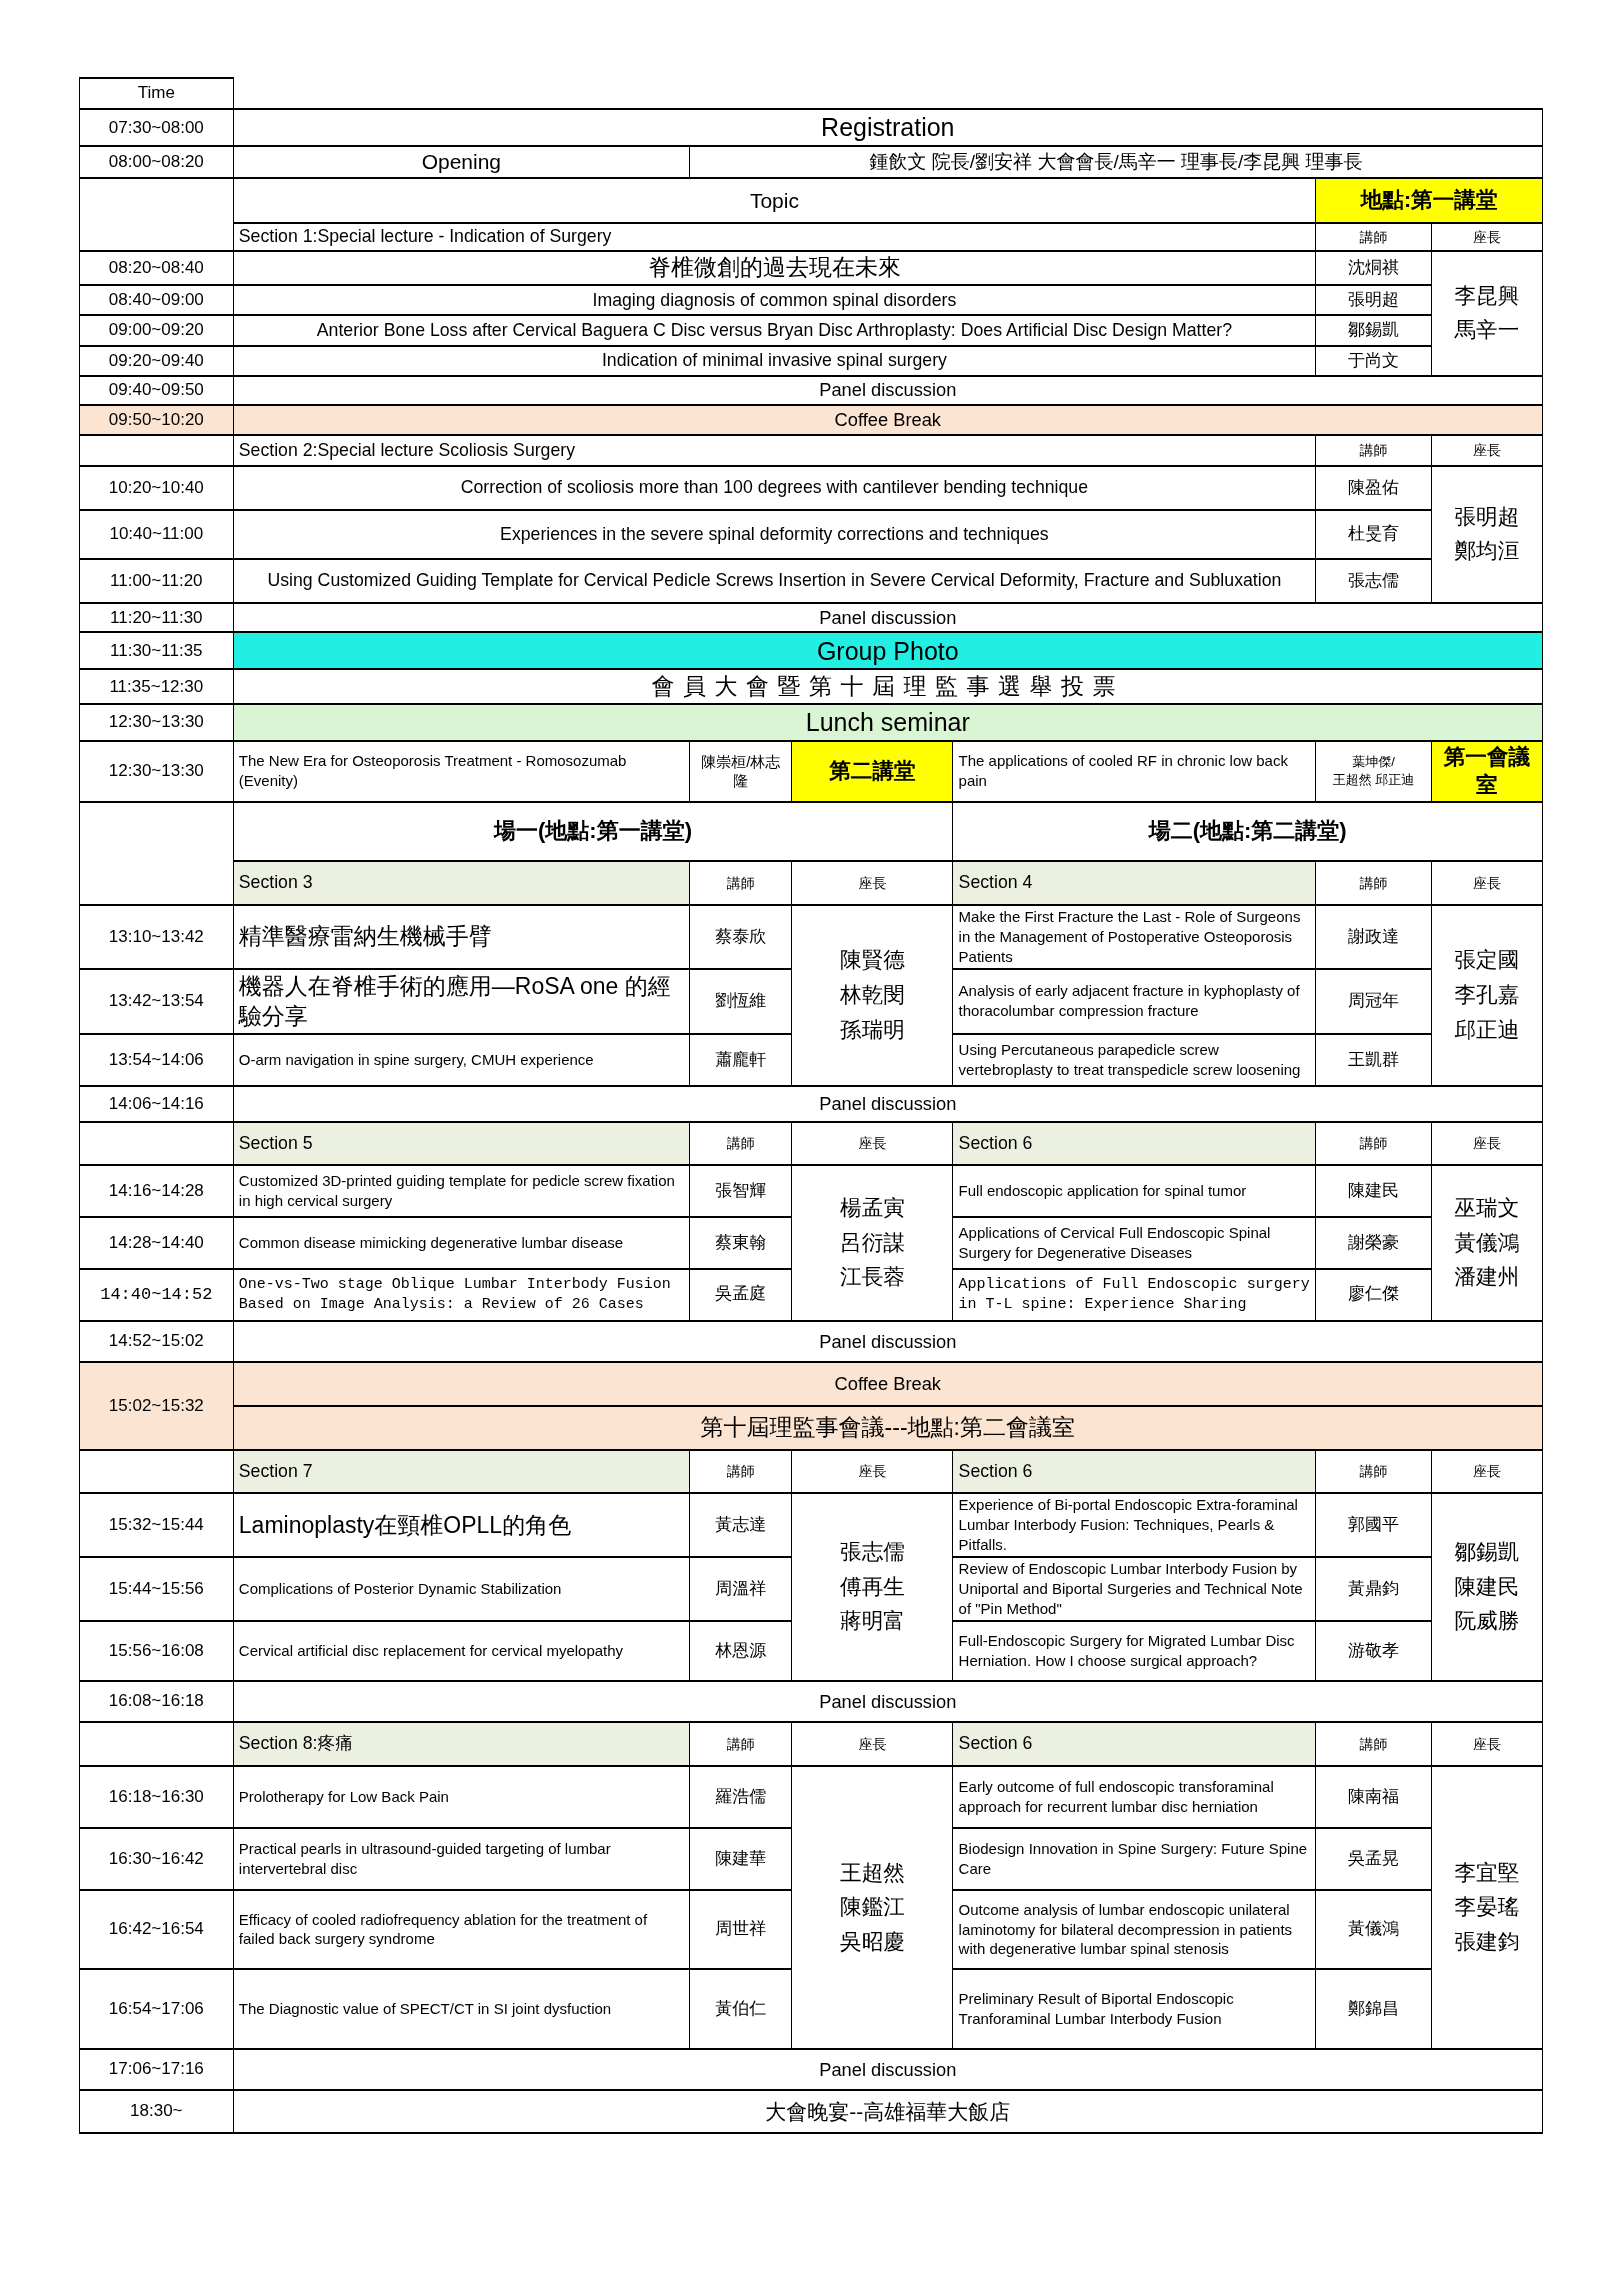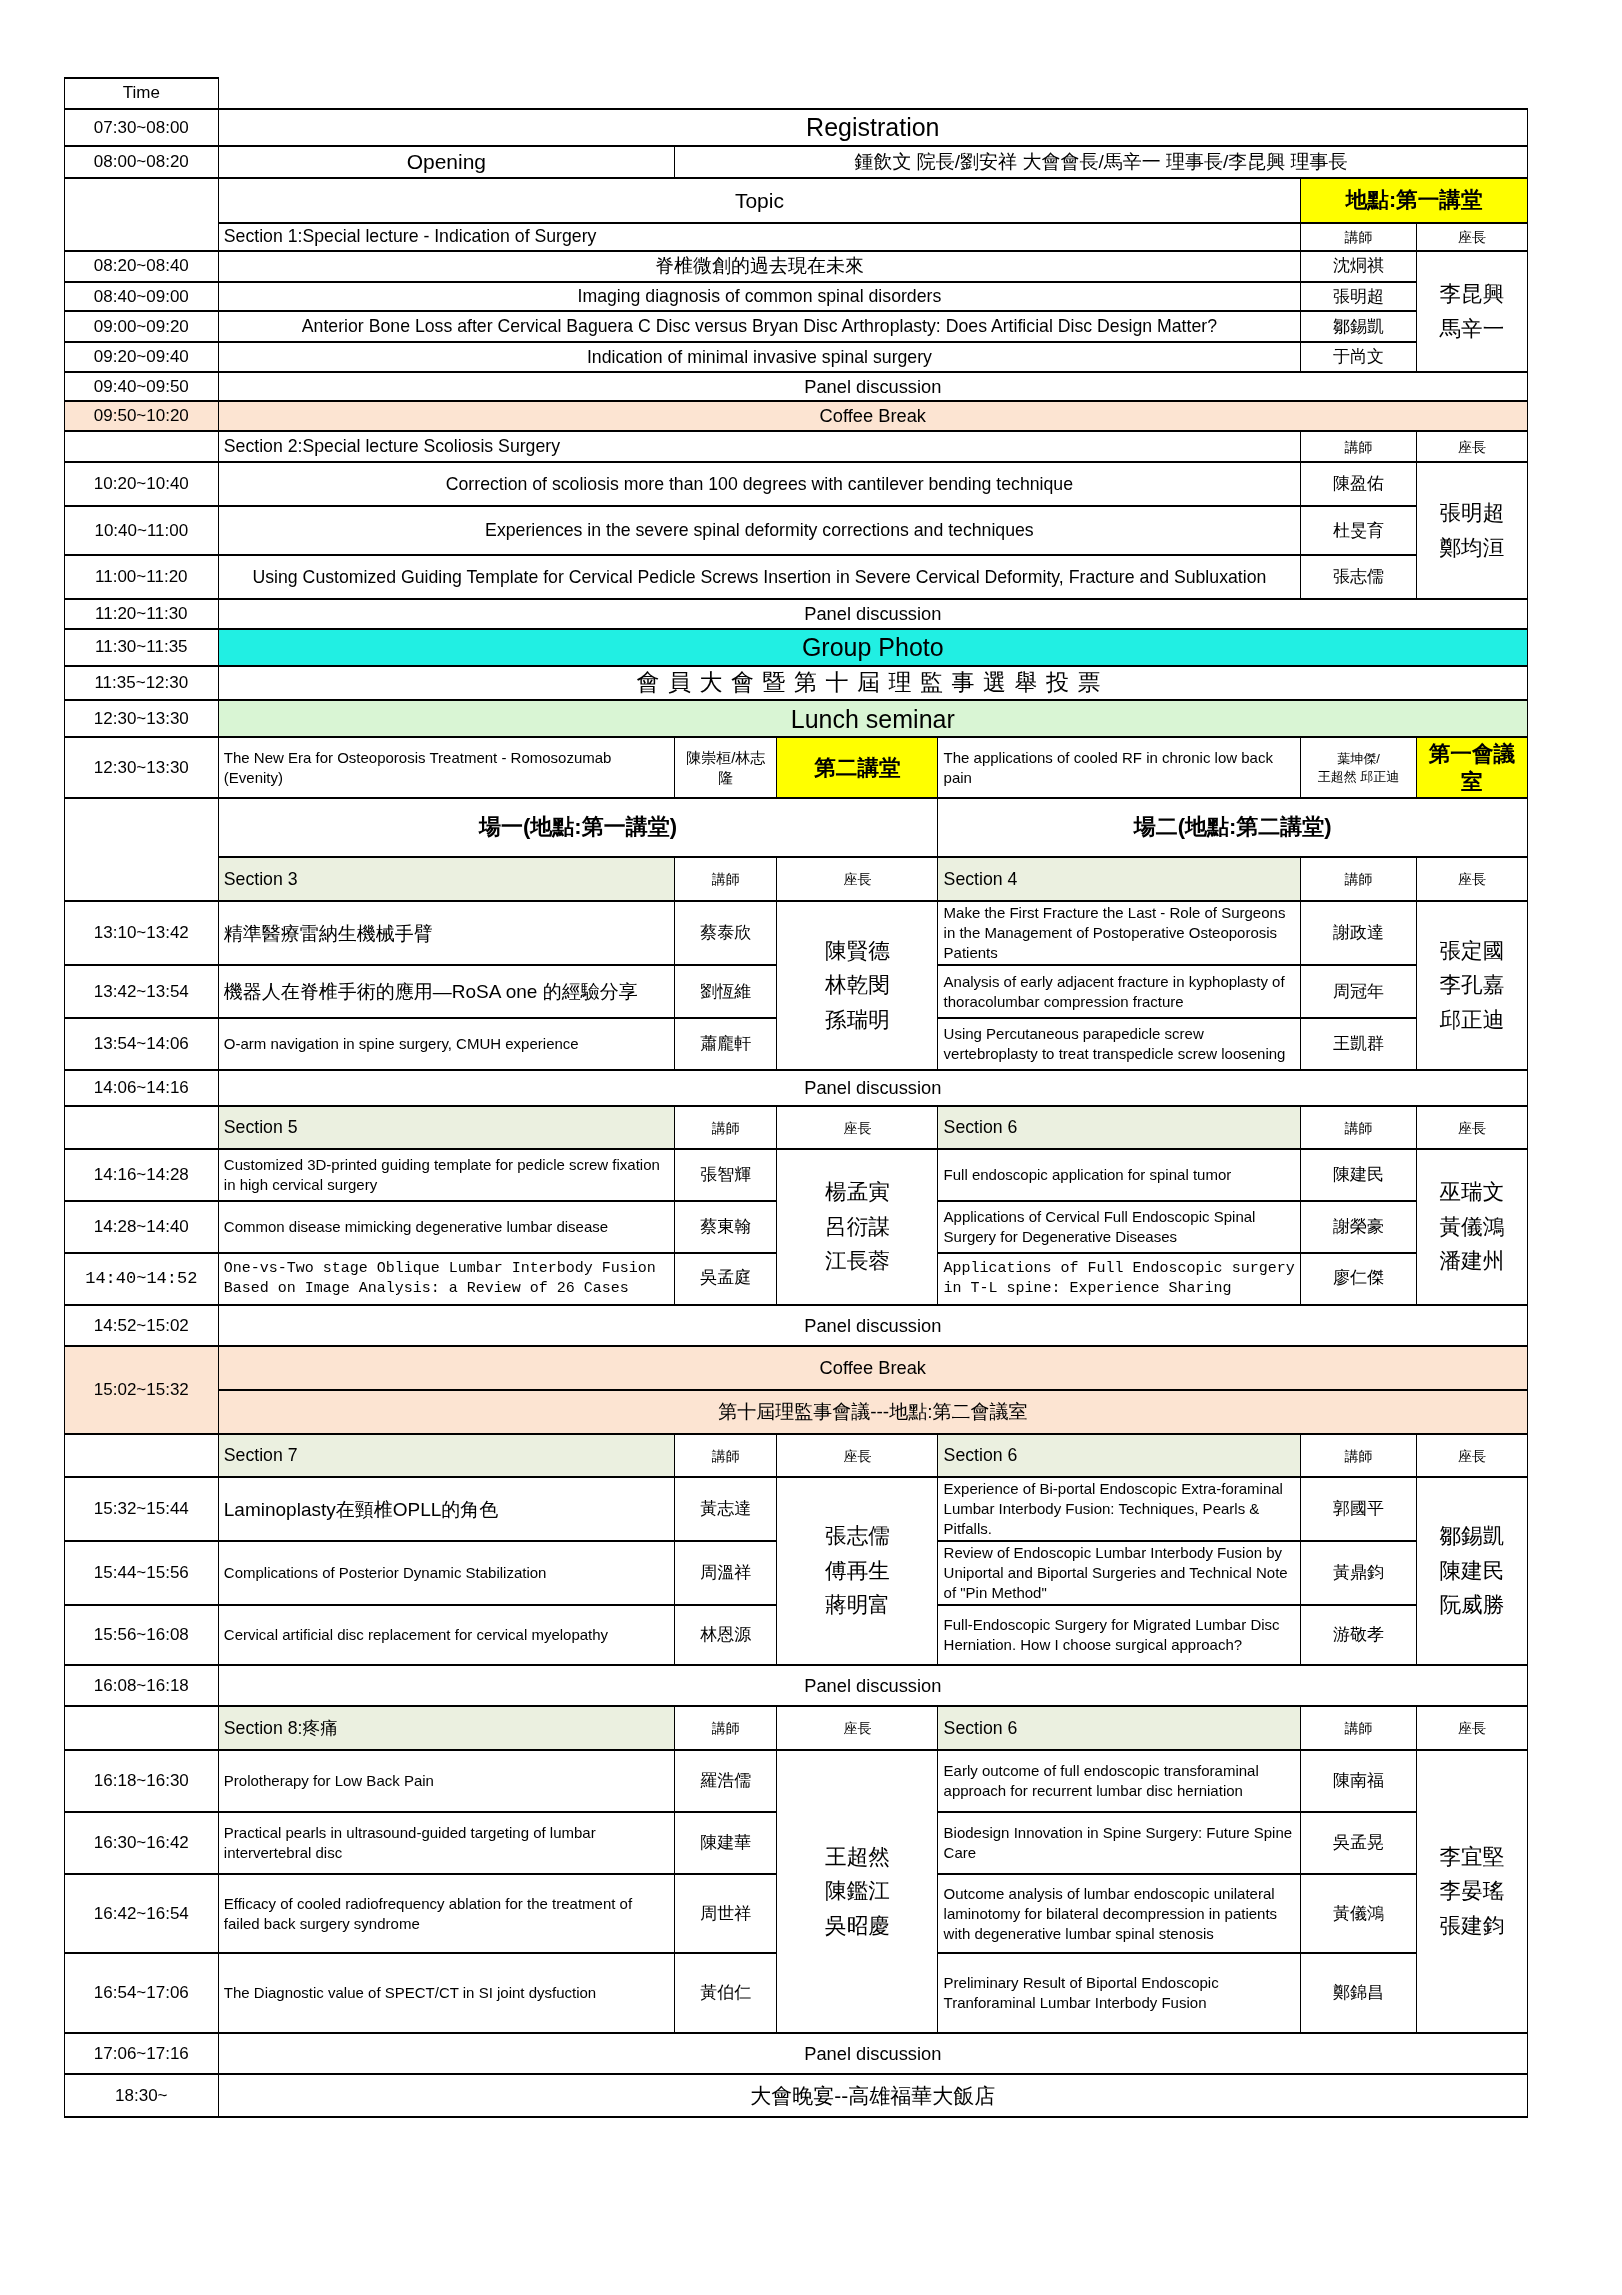--- a/index.html
+++ b/index.html
@@ -1,23 +1,23 @@
 <!DOCTYPE html>
 <html style="font-size:10.5px"><head>
 <meta charset="utf-8">
 <style>
   html,body{margin:0;padding:0;background:#ffffff;}
   body{width:1622px;height:2295px;position:relative;font-family:"Liberation Sans",sans-serif;color:#000;}
-  table{border-collapse:collapse;table-layout:fixed;width:1464px;position:absolute;left:64px;top:77px;}
+  table{border-collapse:collapse;table-layout:fixed;width:1464px;position:absolute;left:79px;top:77px;}
   td{border-left:1.3px solid #000;border-right:1.3px solid #000;border-top:2px solid #000;border-bottom:2px solid #000;
      padding:1.3px 5.2px;font-size:17.7px;text-align:center;vertical-align:middle;overflow:hidden;line-height:1.3;}
   td.nob{border:none;}
   td.left{text-align:left;}
   td.sm{font-size:15px;text-align:left;line-height:1.32;}
-  td.cn{font-size:19px;}
+  td.cn{font-size:23px;}
   td.time{font-size:17px;padding:1.3px 1.3px;}
   td.hdrlbl{font-size:14px;}
   td.sec{text-align:left;font-size:17.7px;}
   td.secg{background:#EBF0E0;}
   td.big{font-size:25px;}
   td.topicw{font-size:21px;}
   td.hall{font-size:22px;font-weight:bold;}
   td.yellow{background:#FFFF00;font-weight:bold;font-size:21.6px;}
   td.cyan{background:#21EFE3;}
   td.green{background:#D9F5D4;}

